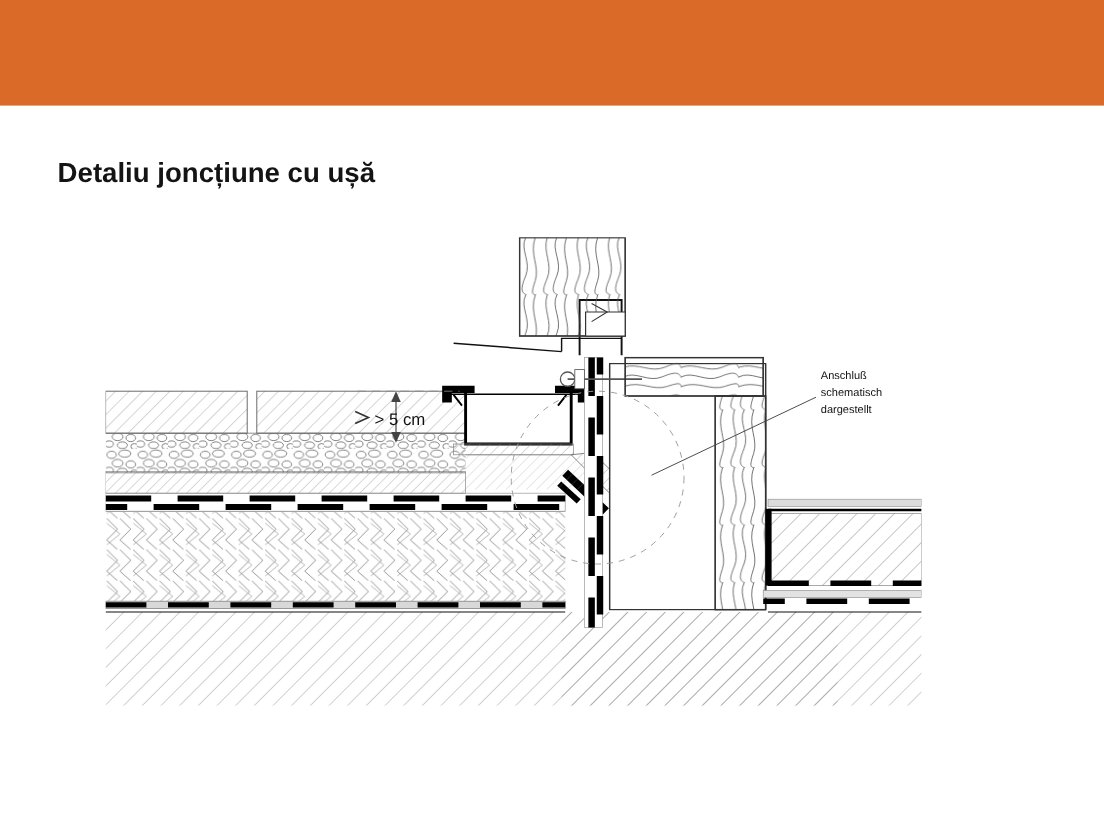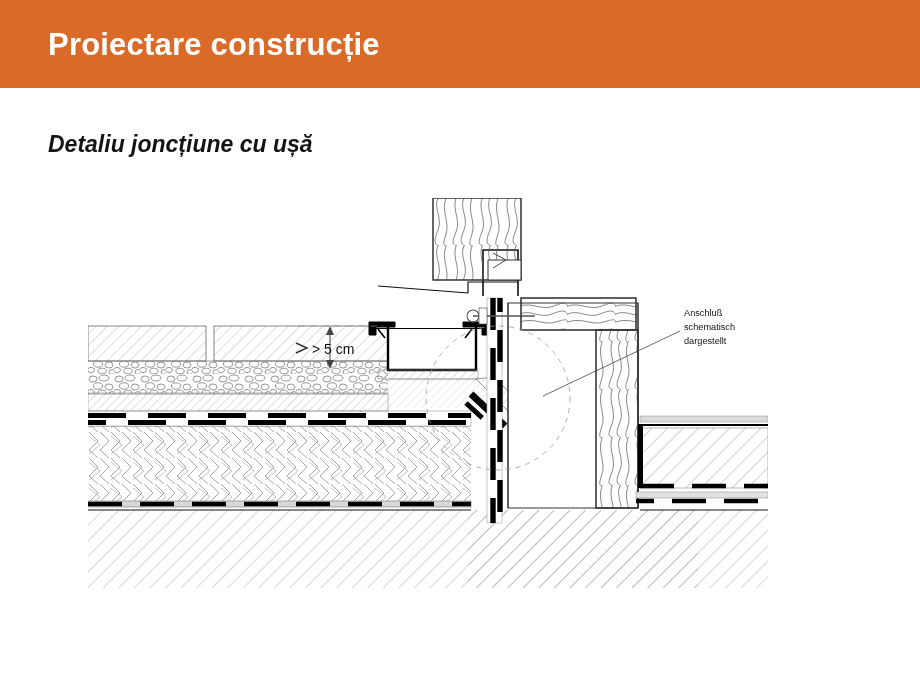--- a/index.html
+++ b/index.html
@@ -21,21 +21,20 @@
     position:absolute;left:48px;top:27px;
     font-size:31px;font-weight:bold;color:#ffffff;
     letter-spacing:0.2px;white-space:nowrap;
   }
 
   
   .subtitle{
     position:absolute;left:48px;top:131px;
     font-size:23px;font-weight:bold;color:#141414;
     white-space:nowrap;
-    font-style:italic;
   }
 
   
   .drawing-wrap{
     position:absolute;left:88px;top:198px;width:680px;height:400px;
   }
   .drawing-wrap svg{display:block;width:680px;height:400px;}
 
   
   .logo{
@@ -51,21 +50,20 @@
     font-family:"Liberation Sans", sans-serif;
     font-size:14px;fill:#111;
   }
 </style>
 </head>
 <body>
 
 <div class="slide">
 
   <div class="header-band"></div>
-  <div class="header-title">Proiectare construcție</div>
 
   <div class="subtitle">Detaliu joncțiune cu ușă</div>
 
   <div class="drawing-wrap">
     <svg viewBox="0 0 680 400" xmlns="http://www.w3.org/2000/svg">
       <defs>
 
         <pattern id="hatch45" width="11" height="11" patternUnits="userSpaceOnUse" patternTransform="rotate(45)">
           <line x1="0" y1="0" x2="0" y2="11" stroke="#7b7b7b" stroke-width="0.7"></line>
         </pattern>

